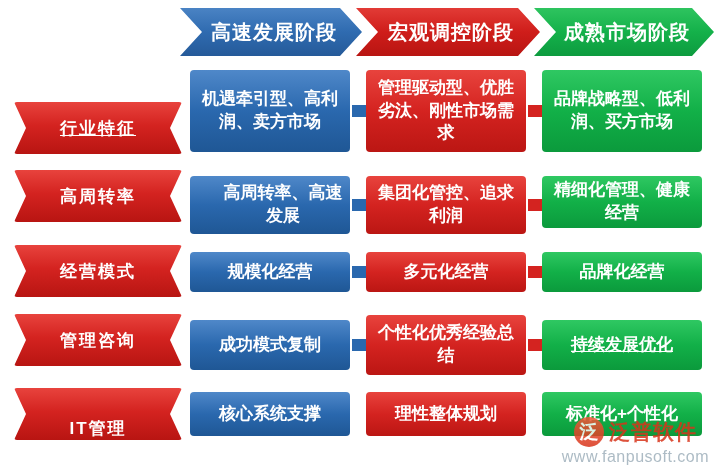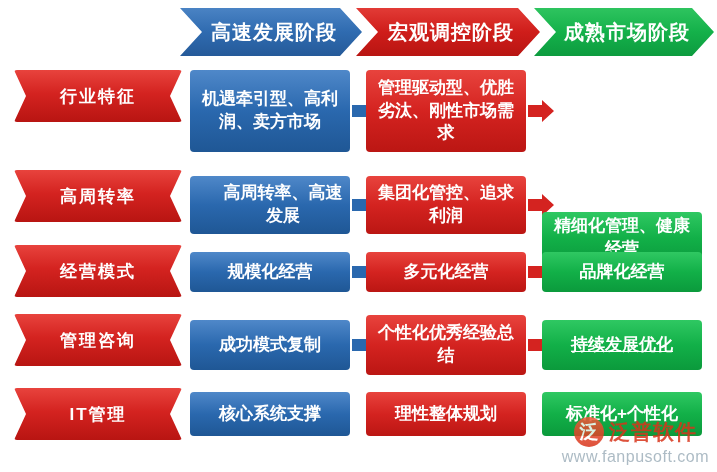--- a/index.html
+++ b/index.html
@@ -103,44 +103,45 @@
   <div class="hdr hdr-1">
       <span>高速发展阶段</span>
     </div>
   <div class="hdr hdr-2">
       <span>宏观调控阶段</span>
     </div>
   <div class="hdr hdr-3">
       <span>成熟市场阶段</span>
     </div>
 
-  <div class="rowlab" style="top:70px;">
+  <div class="rowlab" style="top:102px;text-decoration:underline;">
       <span>行业特征</span>
     </div>
   <div class="cell blue" style="left:190px;top:70px;width:160px;height:82px;">机遇牵引型、高利润、卖方市场</div>
   <div class="arr arr-blue" style="left:352px;top:100px;">
       <i></i>
     </div>
   <div class="cell red" style="left:366px;top:70px;width:160px;height:82px;">管理驱动型、优胜劣汰、刚性市场需求</div>
   <div class="arr arr-red" style="left:528px;top:100px;">
       <i></i>
     </div>
+  <div class="cell green" style="left:542px;top:70px;width:160px;height:82px;">品牌战略型、低利润、买方市场</div>
 
   <div class="rowlab" style="top:170px;">
       <span>高周转率</span>
     </div>
   <div class="cell blue" style="left:190px;top:176px;width:160px;height:58px;padding-left:32px;">高周转率、高速发展</div>
   <div class="arr arr-blue" style="left:352px;top:194px;">
       <i></i>
     </div>
   <div class="cell red" style="left:366px;top:176px;width:160px;height:58px;">集团化管控、追求利润</div>
   <div class="arr arr-red" style="left:528px;top:194px;">
       <i></i>
     </div>
-  <div class="cell green" style="left:542px;top:176px;width:160px;height:52px;margin-top:36px;">精细化管理、健康经营</div>
+  <div class="cell green" style="left:542px;top:176px;width:160px;height:52px;">精细化管理、健康经营</div>
 
   <div class="rowlab" style="top:245px;">
       <span>经营模式</span>
     </div>
   <div class="cell blue" style="left:190px;top:252px;width:160px;height:40px;">规模化经营</div>
   <div class="arr arr-blue" style="left:352px;top:261px;">
       <i></i>
     </div>
   <div class="cell red" style="left:366px;top:252px;width:160px;height:40px;">多元化经营</div>
   <div class="arr arr-red" style="left:528px;top:261px;">
@@ -154,21 +155,21 @@
   <div class="cell blue" style="left:190px;top:320px;width:160px;height:50px;">成功模式复制</div>
   <div class="arr arr-blue" style="left:352px;top:334px;">
       <i></i>
     </div>
   <div class="cell red" style="left:366px;top:315px;width:160px;height:60px;">个性化优秀经验总结</div>
   <div class="arr arr-red" style="left:528px;top:334px;">
       <i></i>
     </div>
   <div class="cell green" style="left:542px;top:320px;width:160px;height:50px;text-decoration:underline;">持续发展优化</div>
 
-  <div class="rowlab" style="top:388px;">
+  <div class="rowlab" style="top:388px;align-items:flex-end;">
       <span>IT管理</span>
     </div>
   <div class="cell blue" style="left:190px;top:392px;width:160px;height:44px;">核心系统支撑</div>
   <div class="cell red" style="left:366px;top:392px;width:160px;height:44px;">理性整体规划</div>
   <div class="cell green" style="left:542px;top:392px;width:160px;height:44px;">标准化+个性化</div>
 
   <div id="wm">
     <div class="wmtop">
       <div class="logo">泛</div>
       <div class="wmname">泛普软件</div>

